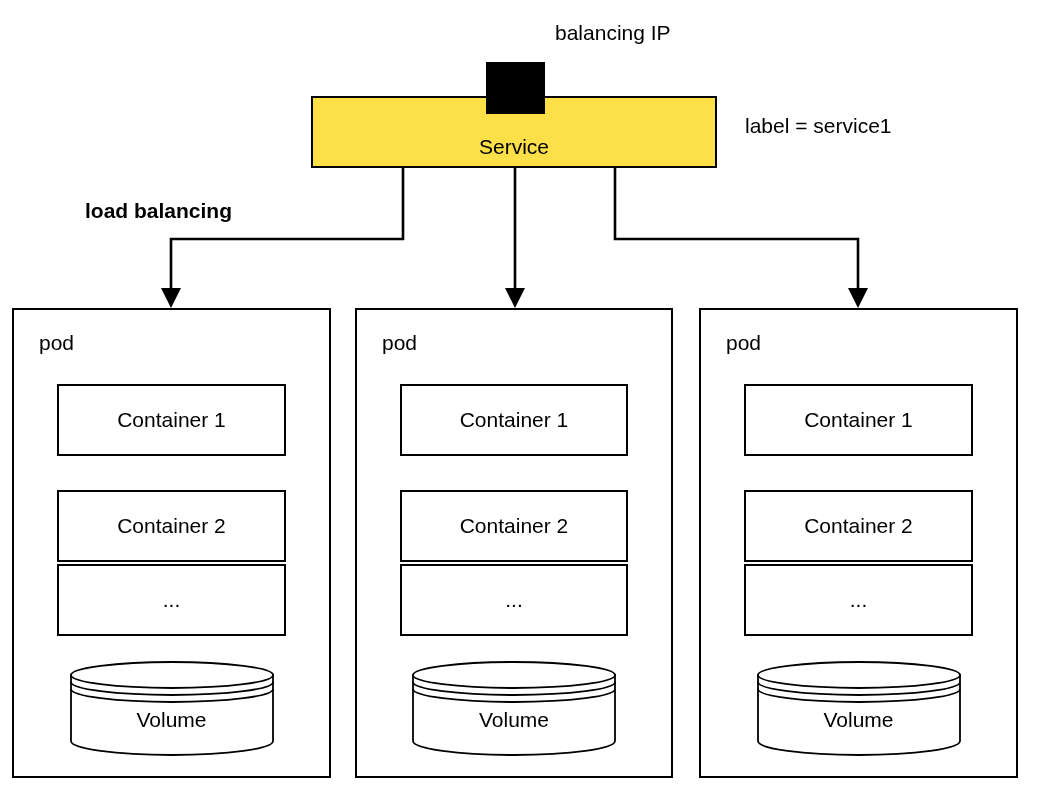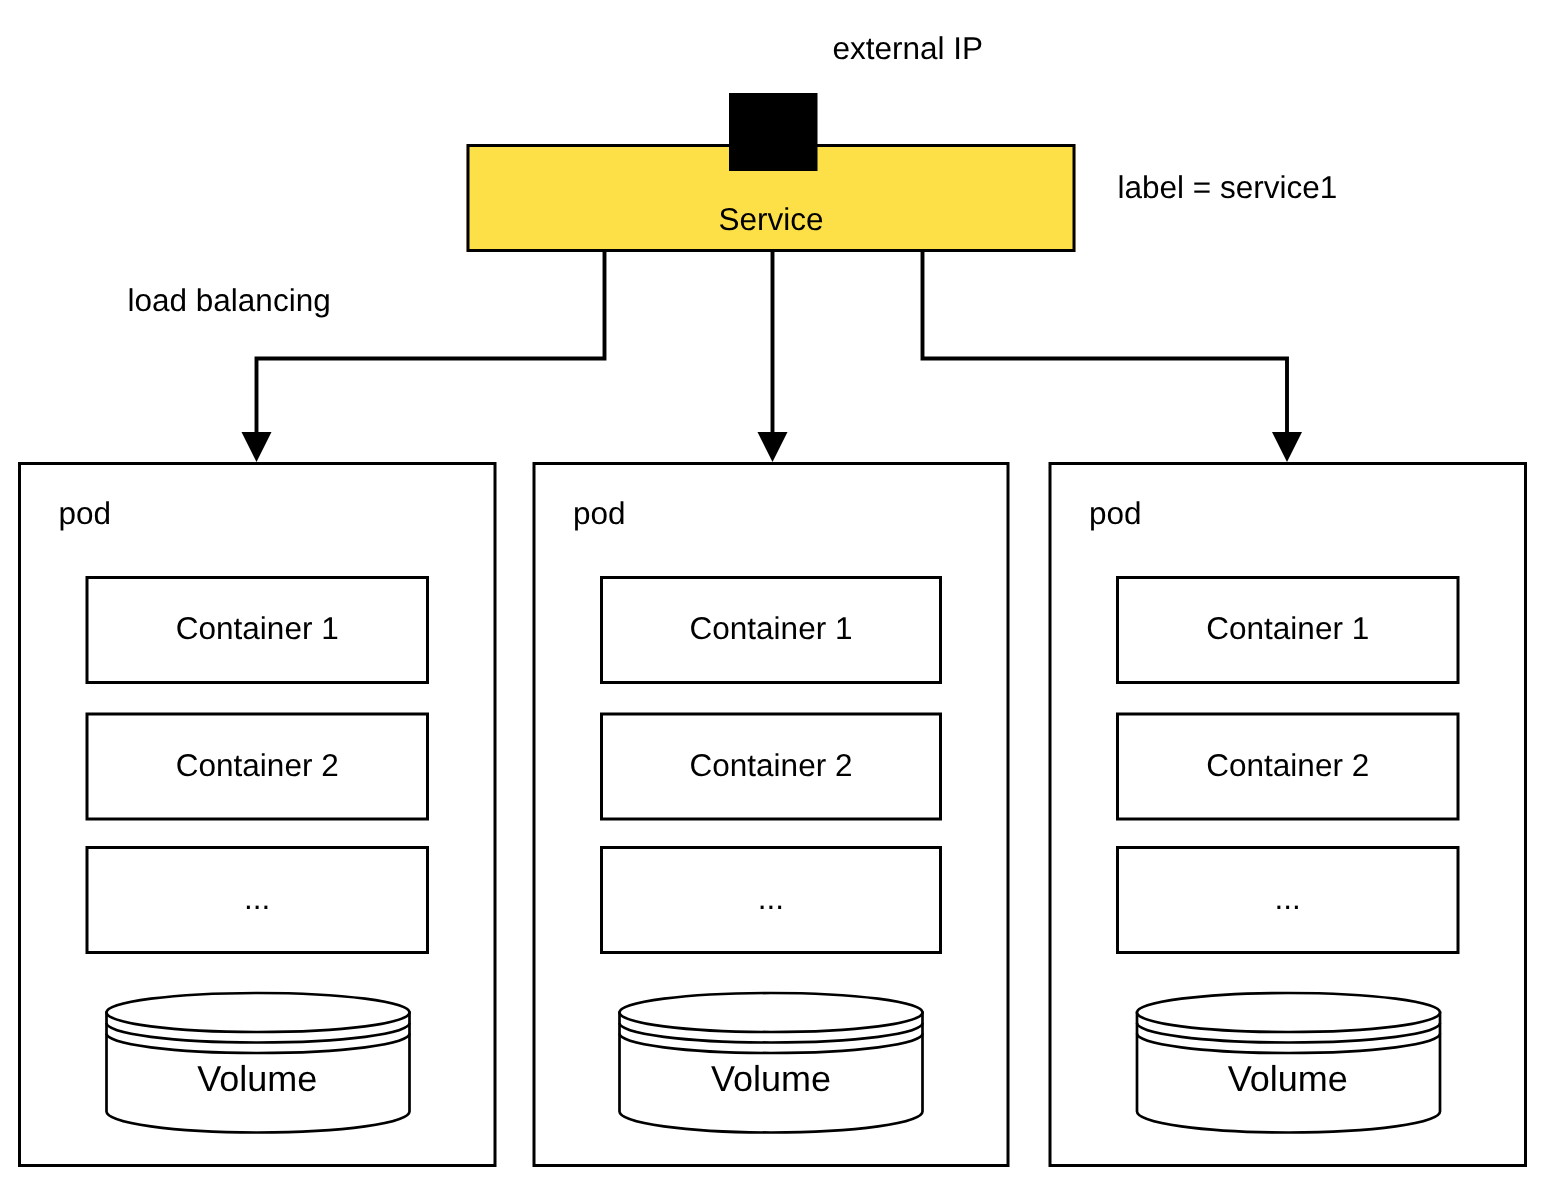--- a/index.html
+++ b/index.html
@@ -66,21 +66,22 @@
   .ext-ip-label {
     left: 555px;
     top: 22px;
   }
   .svc-tag-label {
     left: 745px;
     top: 115px;
   }
   .lb-label {
     left: 85px;
-    top: 190px;
+    top: 200px;
+    font-weight: bold;
   }
   .pod {
     position: absolute;
     box-sizing: border-box;
     top: 308px;
     height: 470px;
     background: #ffffff;
     border: 2.4px solid #000000;
   }
   .pod-1 { left: 12px;  width: 319px; }
@@ -100,21 +101,21 @@
     right: 43px;
     height: 72px;
     background: #ffffff;
     border: 2.2px solid #000000;
     display: flex;
     align-items: center;
     justify-content: center;
     font-size: 21px;
   }
   .container-box.c0 { top: 74px;  }
-  .container-box.c1 { top: 165px; }
+  .container-box.c1 { top: 180px; }
   .container-box.c2 { top: 254px; }
   .volume {
     position: absolute;
     left: 50%;
     transform: translateX(-50%);
     top: 351px;
     width: 204px;
     height: 94px;
   }
   .volume svg {
@@ -122,21 +123,21 @@
     width: 204px;
     height: 94px;
     overflow: visible;
   }
   .volume-text {
     position: absolute;
     left: 0;
     right: 0;
     top: 48px;
     text-align: center;
-    font-size: 24px;
+    font-size: 21px;
     line-height: 22px;
     pointer-events: none;
   }
 </style>
 </head>
 <body>
 
 <div id="canvas">
 
   <svg id="wiring" viewBox="0 0 1042 790" width="1042" height="790" aria-hidden="true">
@@ -148,21 +149,21 @@
 
       <path d="M615,168 L615,239 L858,239 L858,300"></path>
     </g>
     <g fill="#000000" stroke="none">
       <polygon points="161,288 181,288 171,308"></polygon>
       <polygon points="505,288 525,288 515,308"></polygon>
       <polygon points="848,288 868,288 858,308"></polygon>
     </g>
   </svg>
 
-  <div class="lbl ext-ip-label">external IP</div>
+  <div class="lbl ext-ip-label">balancing IP</div>
 
   <div class="box service-box">
     <div class="service-label">Service</div>
   </div>
 
   <div class="ext-ip-square"></div>
 
   <div class="lbl svc-tag-label">label = service1</div>
 
   <div class="lbl lb-label">load balancing</div>

